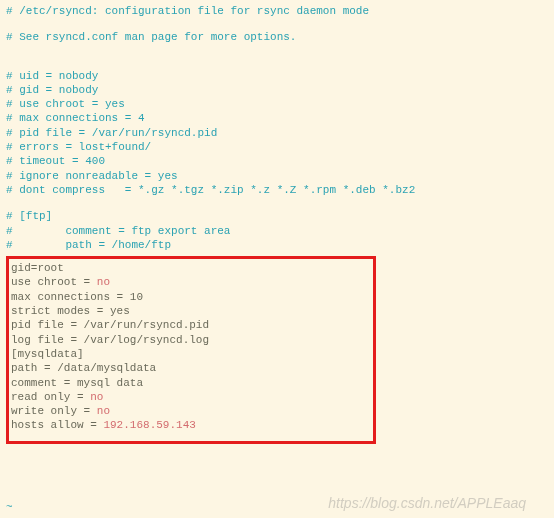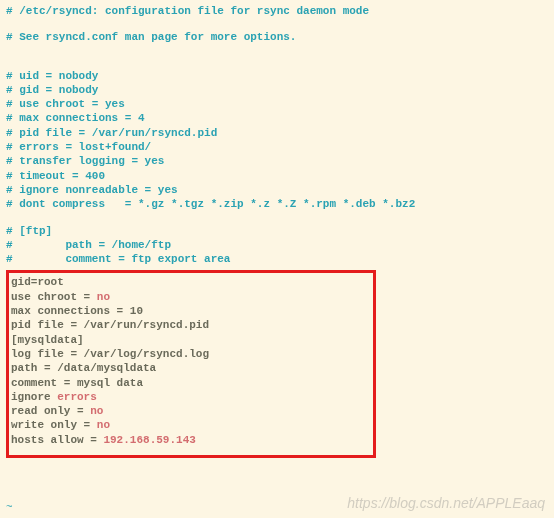--- a/index.html
+++ b/index.html
@@ -19,25 +19,25 @@
     .bool { color: #d36c6f; }
     .str { color: #d36c6f; }
     .section { color: #6a6a5a; }
     .conf-block {
       margin-top: 4px;
       position: relative;
       border: 3px solid #e41c1c;
       padding: 2px 2px 8px 2px;
       width: 370px;
     }
-    .line { white-space: pre; font-weight: bold; }
+    .line { white-space: pre; }
     .watermark {
       position: absolute;
       bottom: 6px;
-      right: 9px;
+      right: 28px;
       color: rgba(130,130,130,0.35);
       font-family: Arial, sans-serif;
       font-size: 14px;
       font-style: italic;
       pointer-events: none;
       text-align: center;
     }
     .tilde {
       position: absolute;
       bottom: 4px;
@@ -54,39 +54,38 @@
   <div class="gap"></div>
   <div class="line comment"># See rsyncd.conf man page for more options.</div>
   <div class="gap"></div>
   <div class="gap"></div>
   <div class="line comment"># uid = nobody</div>
   <div class="line comment"># gid = nobody</div>
   <div class="line comment"># use chroot = yes</div>
   <div class="line comment"># max connections = 4</div>
   <div class="line comment"># pid file = /var/run/rsyncd.pid</div>
   <div class="line comment"># errors = lost+found/</div>
-  <div class="line comment"># transfer logging = yes</div>
   <div class="line comment"># timeout = 400</div>
   <div class="line comment"># ignore nonreadable = yes</div>
   <div class="line comment"># dont compress   = *.gz *.tgz *.zip *.z *.Z *.rpm *.deb *.bz2</div>
   <div class="gap"></div>
   <div class="line comment"># [ftp]</div>
+  <div class="line comment">#        comment = ftp export area</div>
   <div class="line comment">#        path = /home/ftp</div>
-  <div class="line comment">#        comment = ftp export area</div>
 
   <div class="conf-block">
     <div class="line plain">gid=root</div>
     <div class="line"><span class="plain">use chroot = </span><span class="bool">no</span></div>
     <div class="line plain">max connections = 10</div>
+    <div class="line plain">strict modes = yes</div>
     <div class="line plain">pid file = /var/run/rsyncd.pid</div>
+    <div class="line plain">log file = /var/log/rsyncd.log</div>
     <div class="line section">[mysqldata]</div>
-    <div class="line plain">log file = /var/log/rsyncd.log</div>
     <div class="line plain">path = /data/mysqldata</div>
     <div class="line plain">comment = mysql data</div>
-    <div class="line"><span class="plain">ignore </span><span class="bool">errors</span></div>
     <div class="line"><span class="plain">read only = </span><span class="bool">no</span></div>
     <div class="line"><span class="plain">write only = </span><span class="bool">no</span></div>
     <div class="line"><span class="plain">hosts allow = </span><span class="str">192.168.59.143</span></div>
 
   </div>
 </div>
 
 <div class="tilde">~</div>
 <div class="watermark">https://blog.csdn.net/APPLEaaq</div>
 

